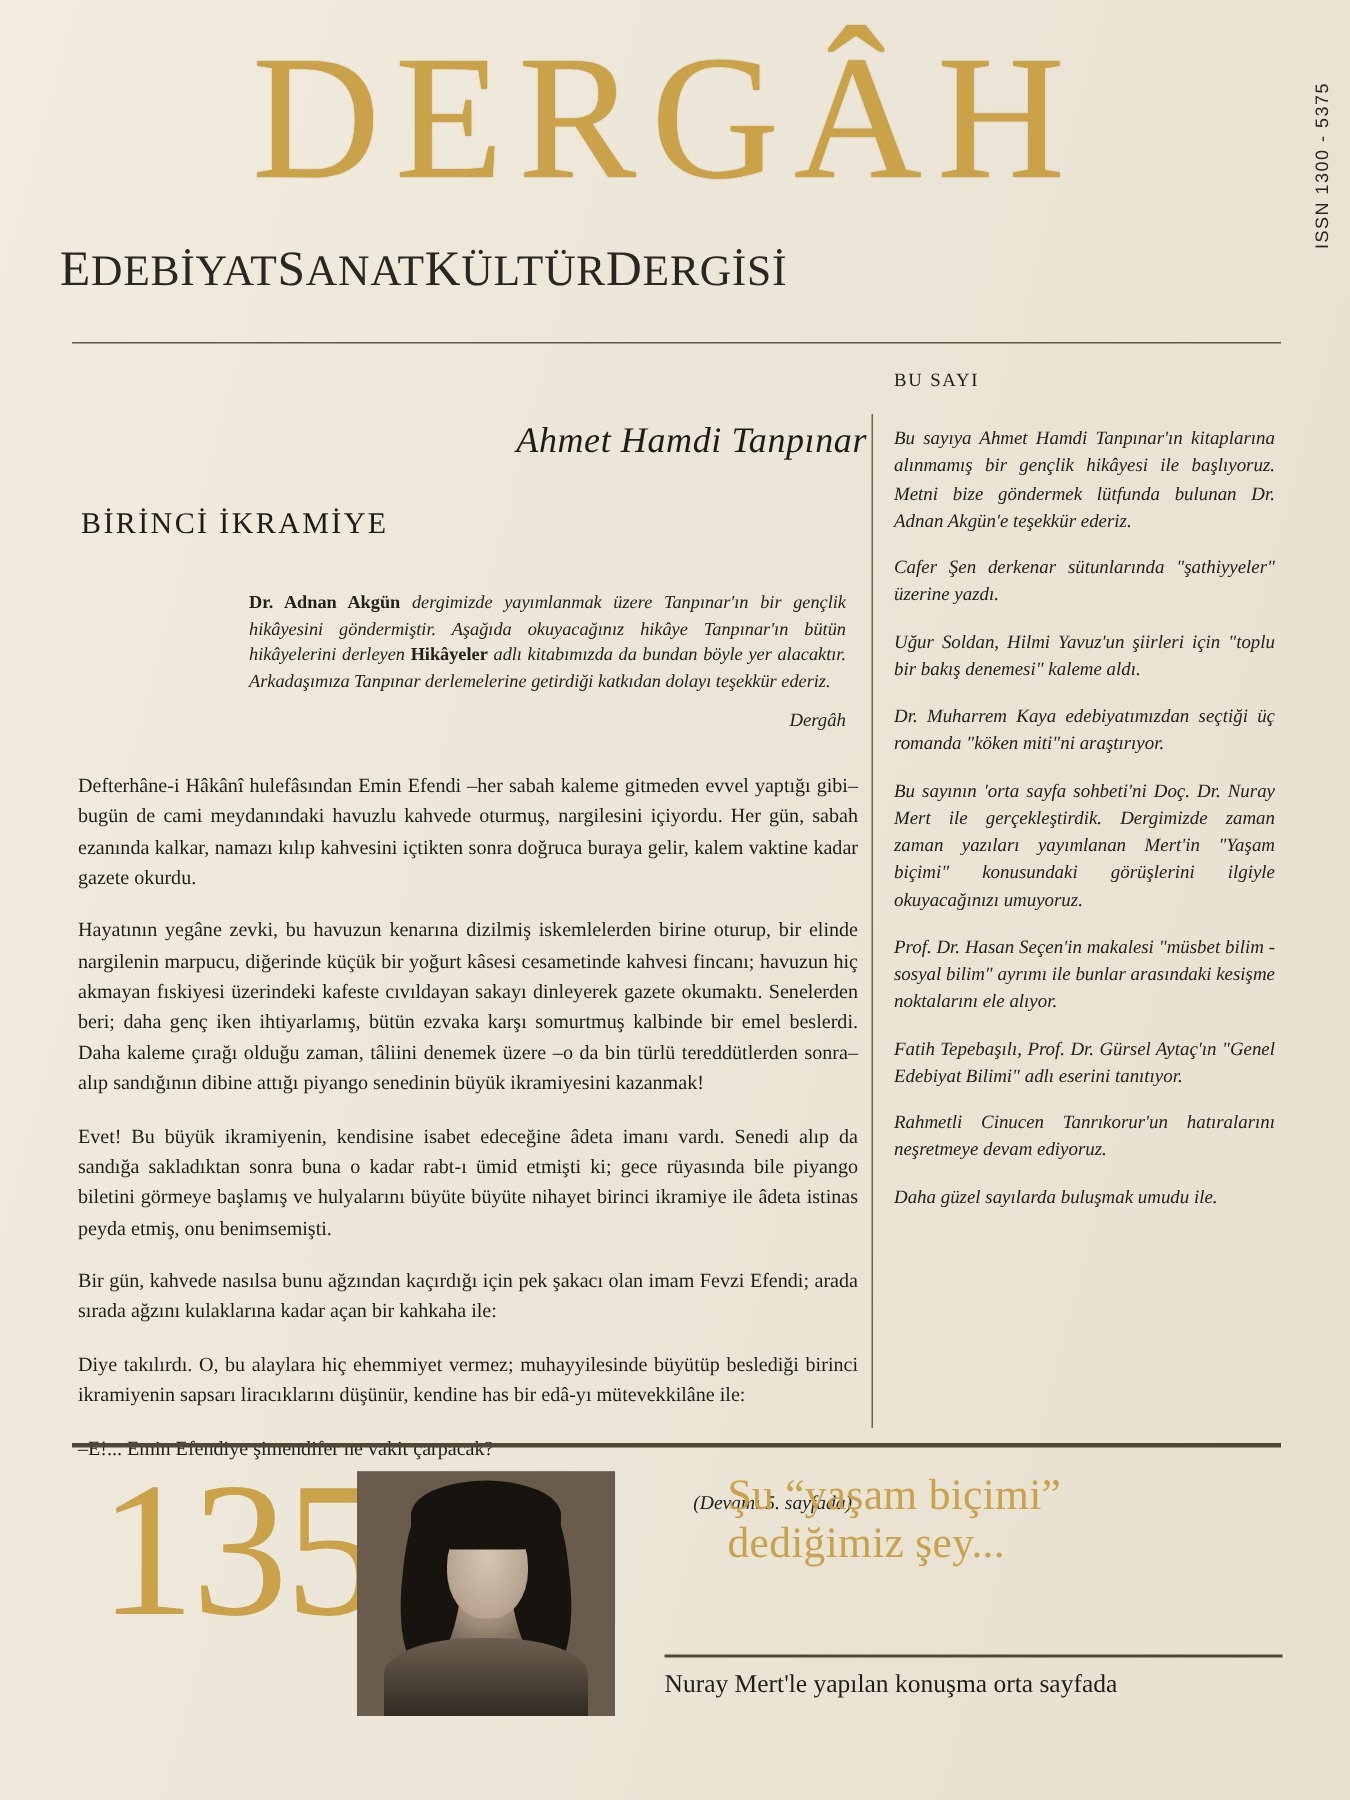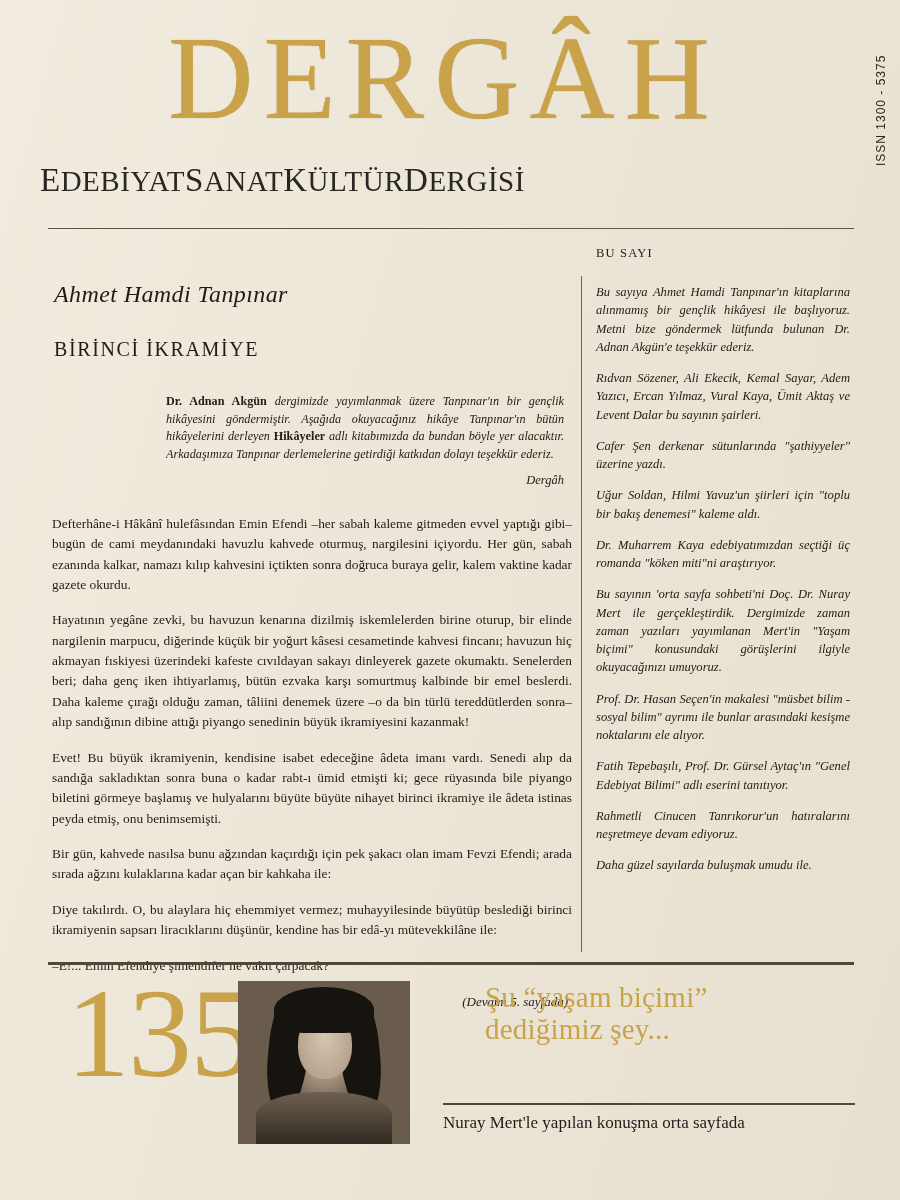--- a/index.html
+++ b/index.html
@@ -106,20 +106,21 @@
     width: 0;
     height: 676px;
     border-left: 1px solid #6b6454;
   }
   .author {
     font-size: 24px;
     font-style: italic;
     letter-spacing: 0.4px;
     margin: 35px 0 0 6px;
     color: #1f1c17;
+    text-align: right;
   }
   .story-title {
     font-size: 20px;
     letter-spacing: 1.6px;
     margin: 30px 0 0 6px;
     color: #1f1c17;
   }
   .editor-note {
     margin: 32px 0 0 118px;
     width: 398px;
@@ -314,21 +315,20 @@
       <div class="body-p">Bir gün, kahvede nasılsa bunu ağzından kaçırdığı için pek şakacı olan imam Fevzi Efendi; arada sırada ağzını kulaklarına kadar açan bir kahkaha ile:</div>
       <div class="body-p">Diye takılırdı. O, bu alaylara hiç ehemmiyet vermez; muhayyilesinde büyütüp beslediği birinci ikramiyenin sapsarı liracıklarını düşünür, kendine has bir edâ-yı mütevekkilâne ile:</div>
       <div class="body-p">–E!... Emin Efendiye şimendifer ne vakit çarpacak?</div>
 
       <div class="contd">(Devamı 5. sayfada)</div>
     </div>
 
     <div class="col-right">
       <div class="busayi-head">BU SAYI</div>
       <div class="r-item first">Bu sayıya Ahmet Hamdi Tanpınar'ın kitaplarına alınmamış bir gençlik hikâyesi ile başlıyoruz. Metni bize göndermek lütfunda bulunan Dr. Adnan Akgün'e teşekkür ederiz.</div>
-      <div class="r-item">Rıdvan Sözener, Ali Ekecik, Kemal Sayar, Adem Yazıcı, Ercan Yılmaz, Vural Kaya, Ümit Aktaş ve Levent Dalar bu sayının şairleri.</div>
       <div class="r-item">Cafer Şen derkenar sütunlarında "şathiyyeler" üzerine yazdı.</div>
       <div class="r-item">Uğur Soldan, Hilmi Yavuz'un şiirleri için "toplu bir bakış denemesi" kaleme aldı.</div>
       <div class="r-item">Dr. Muharrem Kaya edebiyatımızdan seçtiği üç romanda "köken miti"ni araştırıyor.</div>
       <div class="r-item">Bu sayının 'orta sayfa sohbeti'ni Doç. Dr. Nuray Mert ile gerçekleştirdik. Dergimizde zaman zaman yazıları yayımlanan Mert'in "Yaşam biçimi" konusundaki görüşlerini ilgiyle okuyacağınızı umuyoruz.</div>
       <div class="r-item">Prof. Dr. Hasan Seçen'in makalesi "müsbet bilim - sosyal bilim" ayrımı ile bunlar arasındaki kesişme noktalarını ele alıyor.</div>
       <div class="r-item">Fatih Tepebaşılı, Prof. Dr. Gürsel Aytaç'ın "Genel Edebiyat Bilimi" adlı eserini tanıtıyor.</div>
       <div class="r-item">Rahmetli Cinucen Tanrıkorur'un hatıralarını neşretmeye devam ediyoruz.</div>
       <div class="r-item">Daha güzel sayılarda buluşmak umudu ile.</div>
     </div>
   </div>

